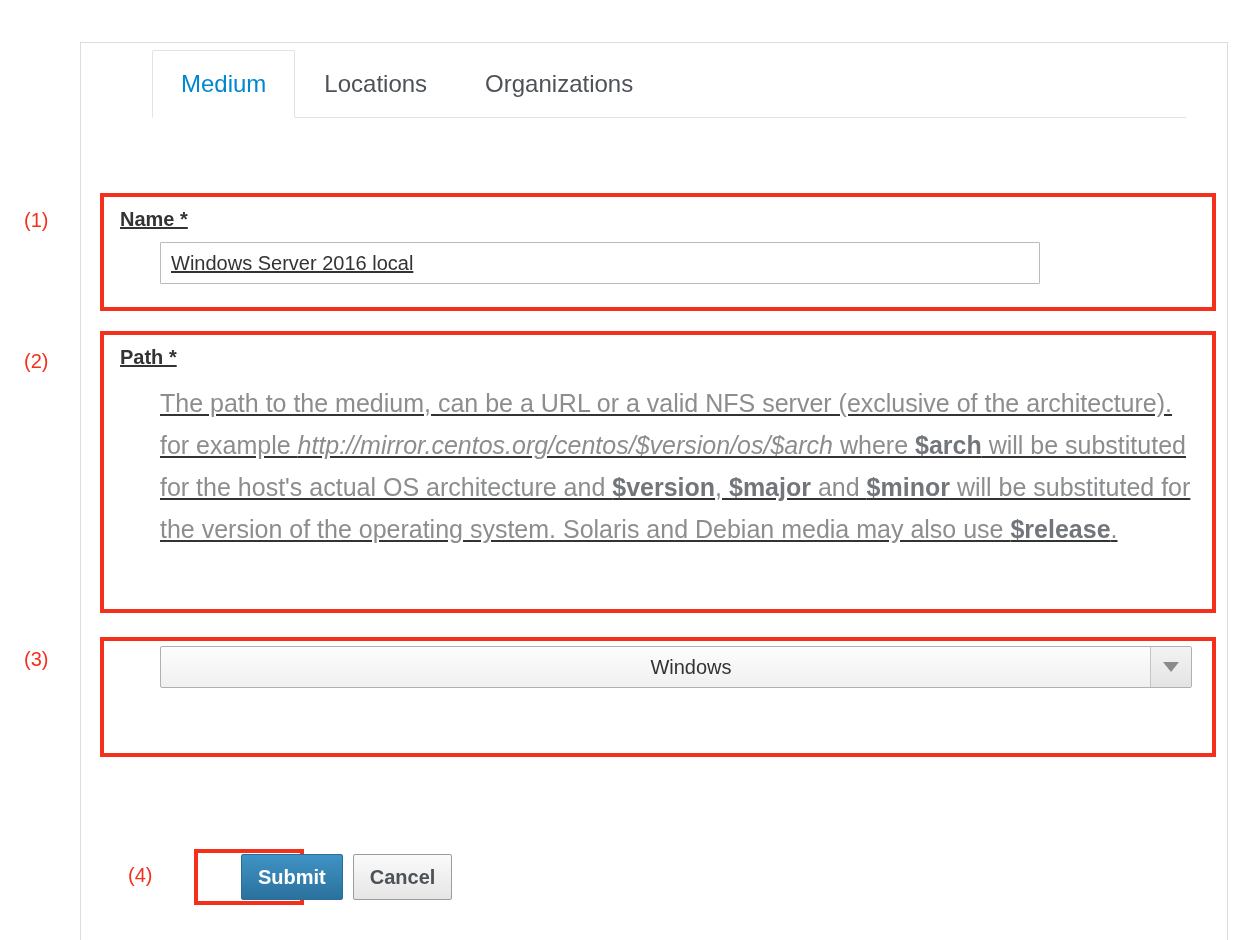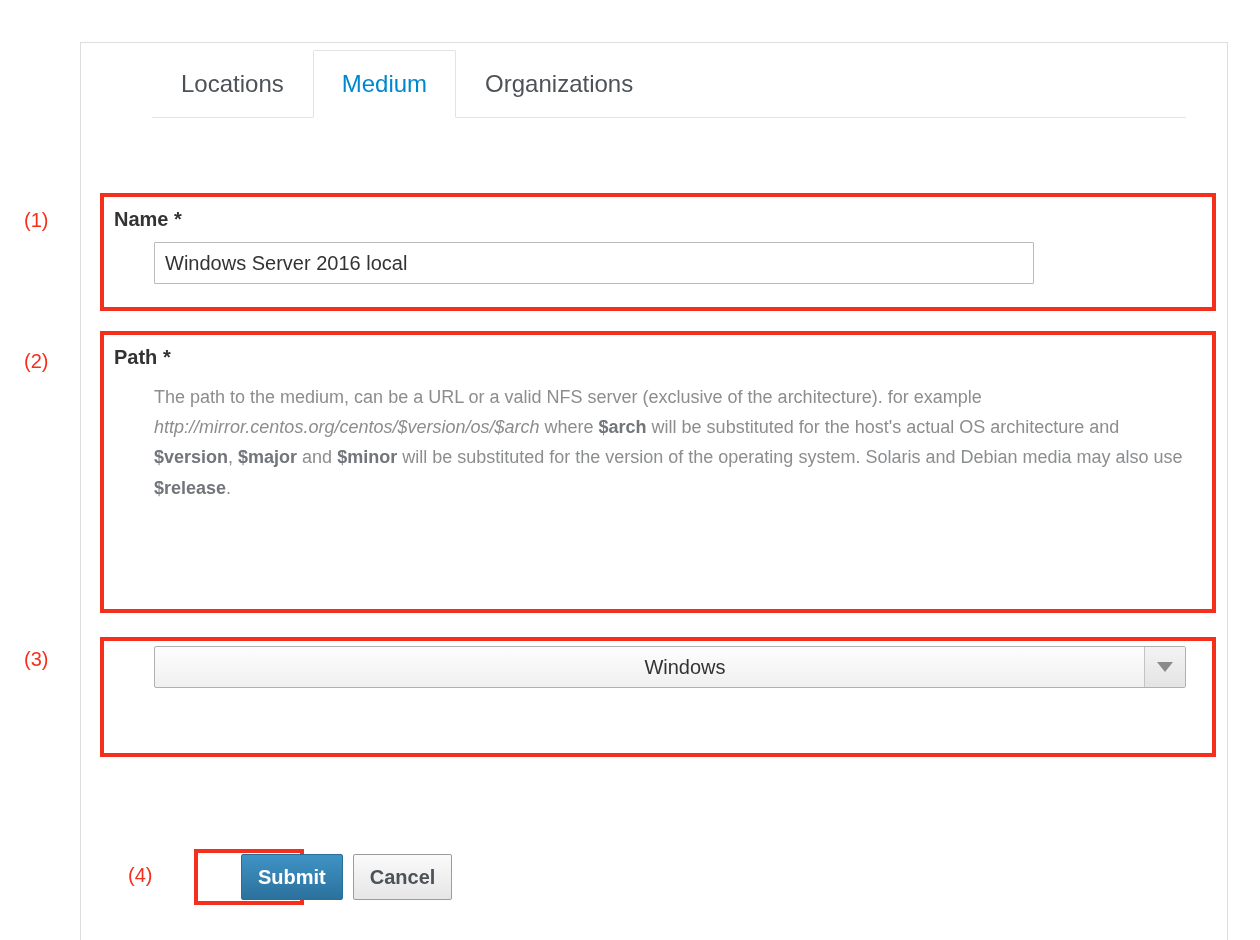--- a/index.html
+++ b/index.html
@@ -82,21 +82,21 @@
     border: 4px solid #f4301d;
     box-sizing: border-box;
     pointer-events: none;
   }
   .redbox-1 { left: 100px; top: 193px; width: 1116px; height: 118px; }
   .redbox-2 { left: 100px; top: 331px; width: 1116px; height: 282px; }
   .redbox-3 { left: 100px; top: 637px; width: 1116px; height: 120px; }
   .redbox-submit { left: 194px; top: 849px; width: 110px; height: 56px; }
 
   
-  .group { position: absolute; left: 114px; width: 1090px; }
+  .group { position: absolute; left: 120px; width: 1090px; text-decoration: underline; }
   .group-name { top: 208px; }
   .group-path { top: 346px; }
   .group-osfam { top: 646px; }
 
   .field-label {
     font-size: 20px;
     font-weight: bold;
     color: #333333;
     margin: 0 0 12px 0;
     line-height: 1.1;
@@ -114,21 +114,21 @@
     font-size: 20px;
     font-family: "Liberation Sans", sans-serif;
     color: #333333;
     padding: 0 10px;
     outline: none;
   }
 
   .help-text {
     margin: 14px 0 0 40px;
     width: 1032px;
-    font-size: 18px;
+    font-size: 25px;
     line-height: 1.68;
     color: #8b8d8f;
   }
   .help-text i { font-style: italic; }
   .help-text b { font-weight: bold; color: #72767b; }
 
   
   .select-wrap {
     position: relative;
     margin-left: 40px;
@@ -202,25 +202,25 @@
     border: 1px solid #9c9c9c;
     background: linear-gradient(to bottom, #fafafa 0%, #e6e6e6 100%);
   }
 </style>
 </head>
 <body>
 
 <div class="card"></div>
 
 <div class="tabs">
+  <div class="tab active">
+    <span>Medium</span>
+  </div>
   <div class="tab">
     <span>Locations</span>
-  </div>
-  <div class="tab active">
-    <span>Medium</span>
   </div>
   <div class="tab">
     <span>Organizations</span>
   </div>
 </div>
 
 <div class="annot annot-1">(1)</div>
 <div class="annot annot-2">(2)</div>
 <div class="annot annot-3">(3)</div>
 <div class="annot annot-4">(4)</div>

